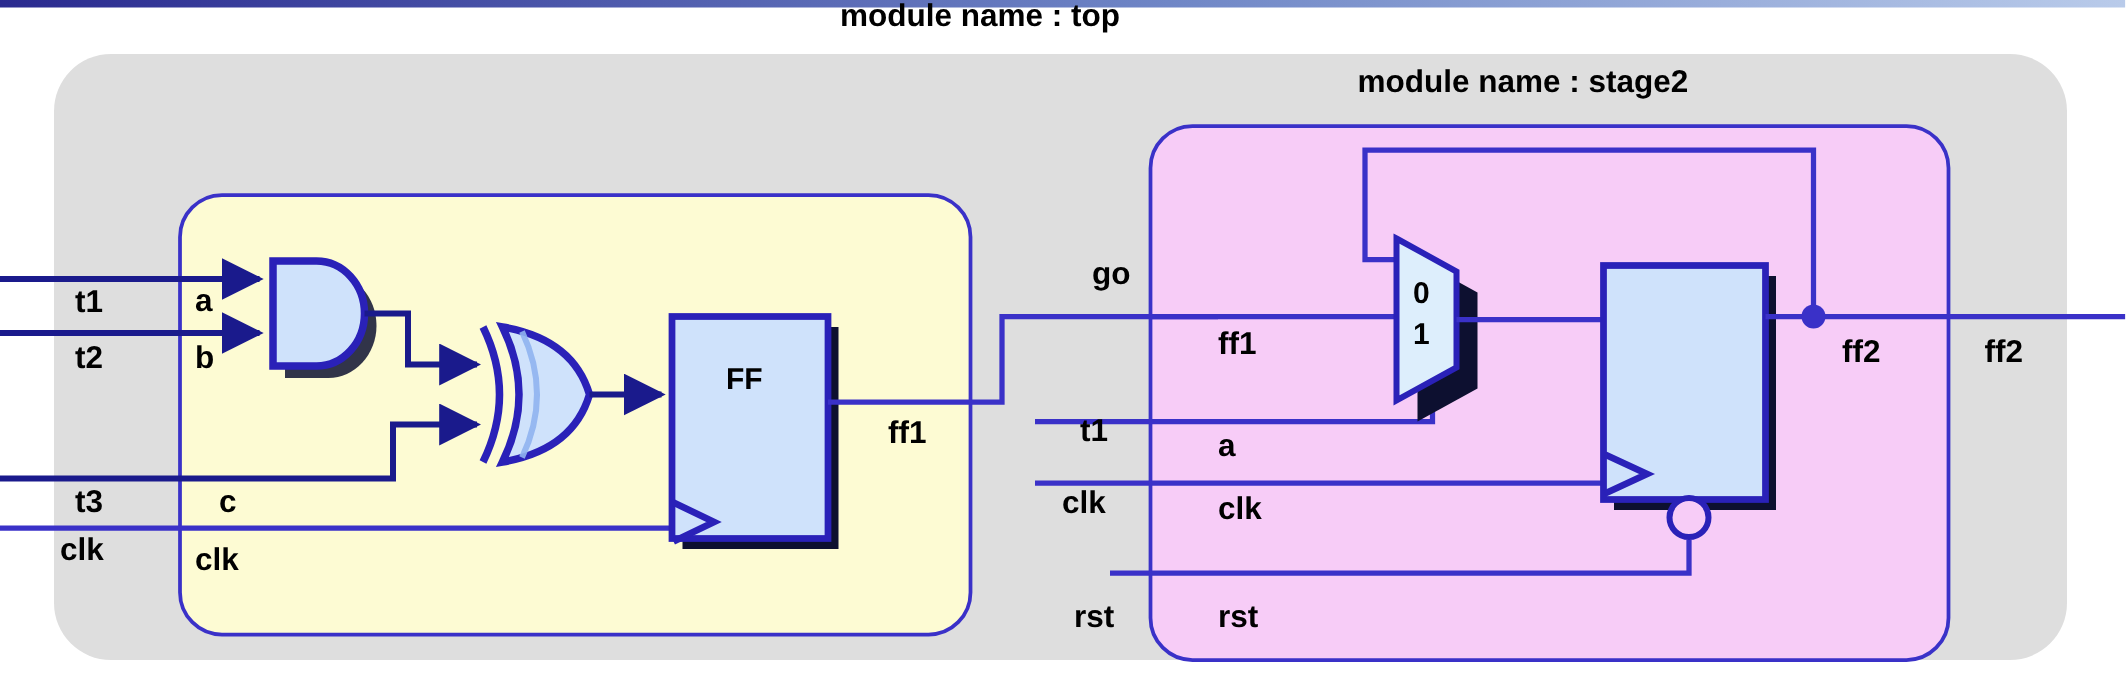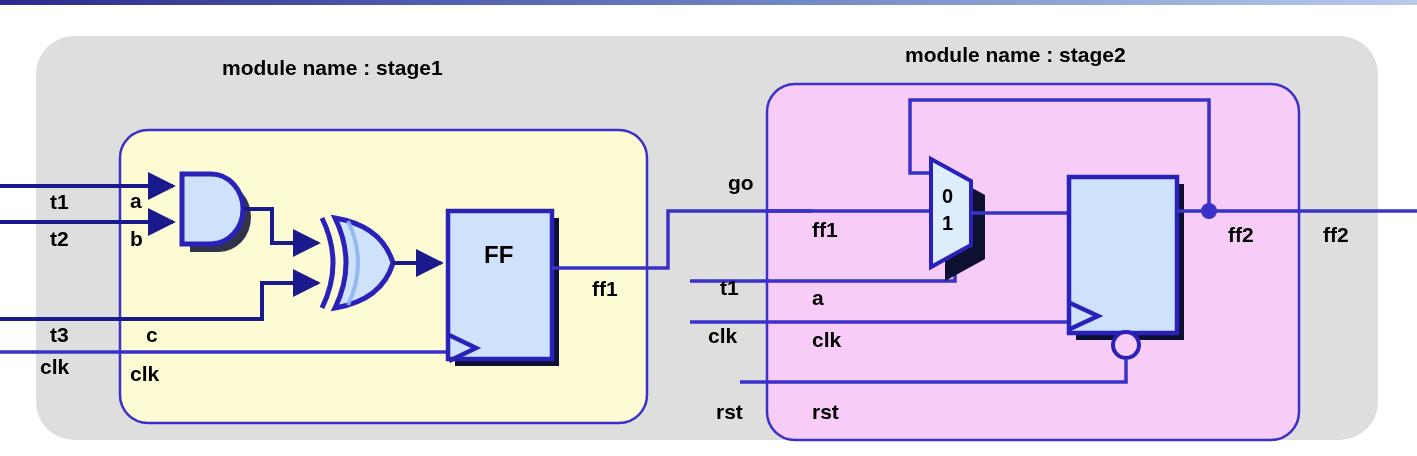--- a/index.html
+++ b/index.html
@@ -34,21 +34,21 @@
     line-height: 1;
   }
   .title-lbl {
     font-size: 21px;
     letter-spacing: 0px;
   }
   .sig-lbl {
     font-size: 21px;
   }
   .blk-lbl {
-    font-size: 24px;
+    font-size: 20px;
   }
   .mux-lbl {
     font-size: 20px;
   }
 </style>
 </head>
 <body>
 
 <div id="canvas">
 
@@ -125,21 +125,21 @@
       <rect x="1076" y="184" width="108" height="156" fill="#0d1030"></rect>
       <rect x="1069" y="177" width="108" height="156" fill="#cfe2fb" stroke="#2a21b8" stroke-width="4.5"></rect>
       <polyline points="1070,303 1098,316 1070,329" fill="none" stroke="#2a21b8" stroke-width="4.5"></polyline>
       <circle cx="1126" cy="345" r="13" fill="#f7ccf7" stroke="#2a21b8" stroke-width="4"></circle>
     </g>
 
     <line x1="1177" y1="211" x2="1417" y2="211" stroke="#3a31c8" stroke-width="3.5"></line>
     <circle cx="1209" cy="211" r="8" fill="#3a31c8"></circle>
   </svg>
 
-  <div class="lbl title-lbl" style="left:222px; top:57px;">module name : stage1</div>
+  <div class="lbl title-lbl" style="left:560px; top:0px;">module name : top</div>
   <div class="lbl title-lbl" style="left:884px; top:44px;margin-left:21px;">module name : stage2</div>
 
   <div class="lbl sig-lbl" style="left:50px; top:191px;">t1</div>
   <div class="lbl sig-lbl" style="left:50px; top:228px;">t2</div>
   <div class="lbl sig-lbl" style="left:50px; top:324px;">t3</div>
   <div class="lbl sig-lbl" style="left:40px; top:356px;">clk</div>
 
   <div class="lbl sig-lbl" style="left:130px; top:190px;">a</div>
   <div class="lbl sig-lbl" style="left:130px; top:228px;">b</div>
   <div class="lbl sig-lbl" style="left:146px; top:324px;">c</div>

